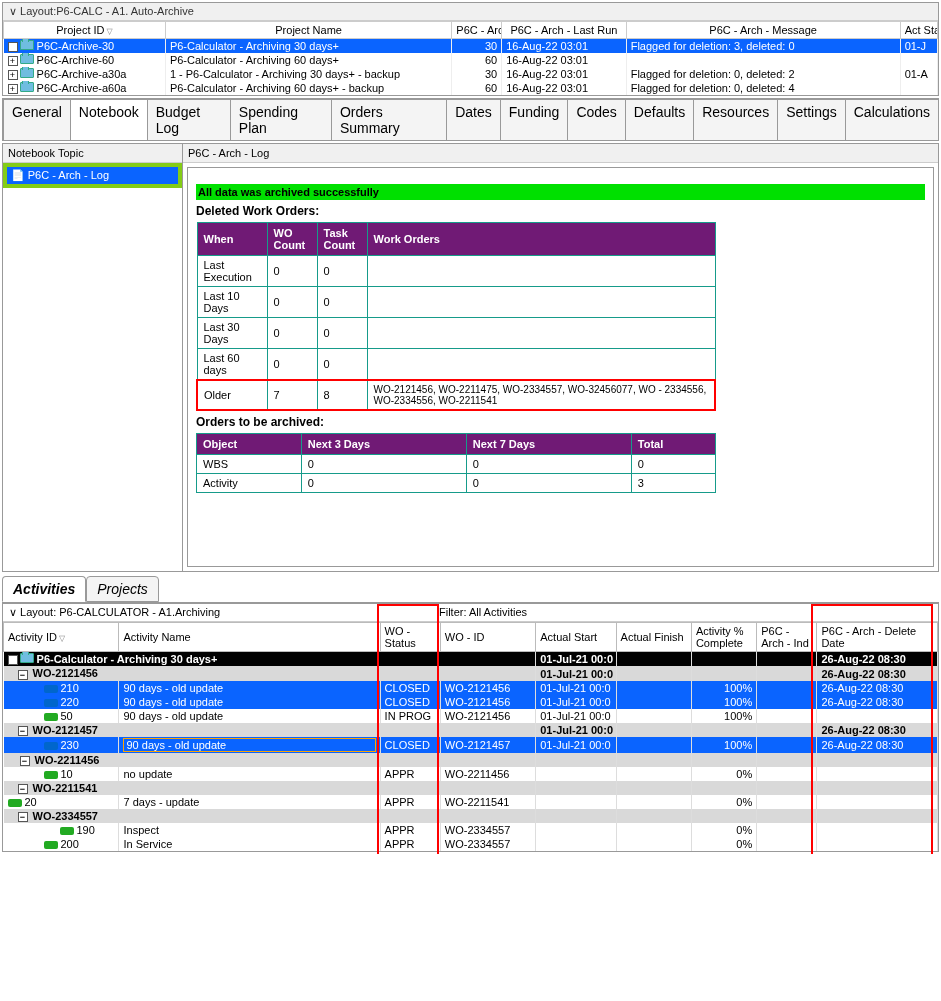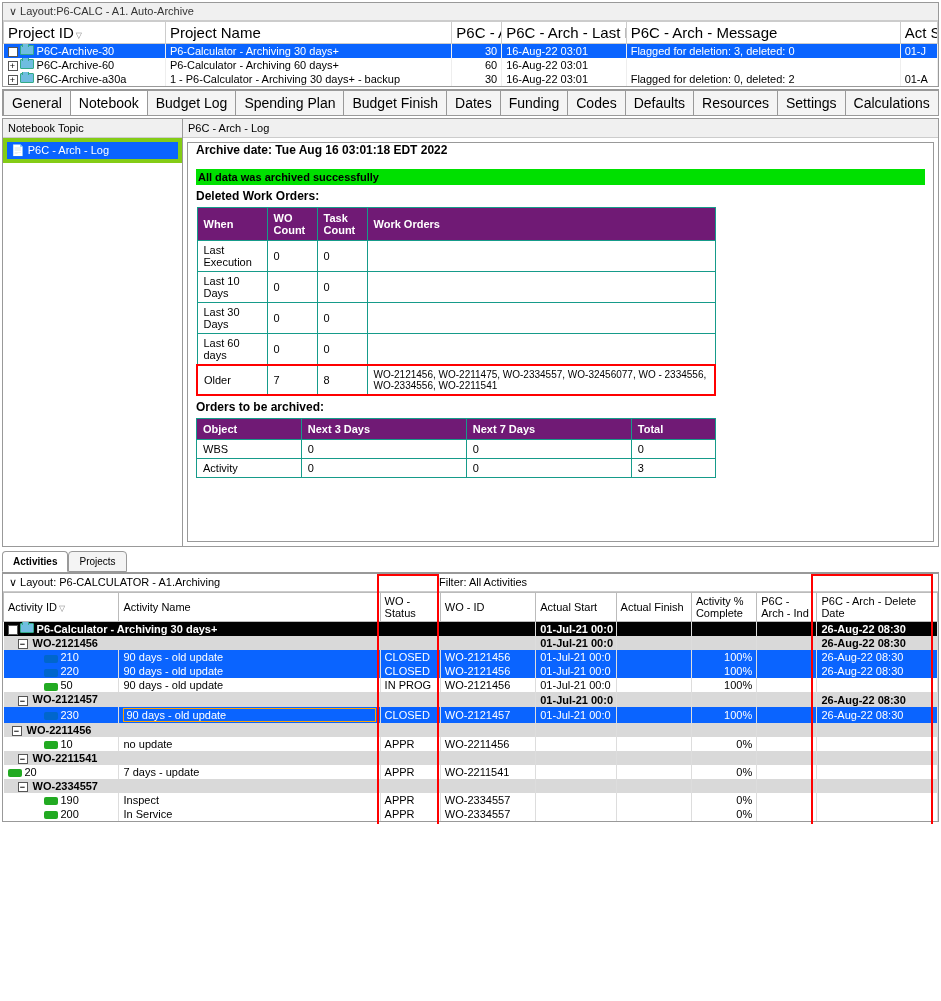--- a/index.html
+++ b/index.html
@@ -1,20 +1,20 @@
 <!DOCTYPE html>
 <html><head>
 <meta charset="utf-8">
 <style>
   * { box-sizing: border-box; font-family: Tahoma, Arial, sans-serif; font-size: 11px; }
   body { margin: 0; background: #fff; color: #000; width: 941px; }
   .panel { border: 1px solid #999; margin: 2px; background: #fff; }
   .layout-label { padding: 2px 6px; font-size: 11px; color: #333; background: #f0f0f0; border-bottom: 1px solid #ccc; }
   table.grid { border-collapse: collapse; width: 100%; table-layout: fixed; }
-  table.grid th { background: #fff; border: 1px solid #ccc; padding: 2px 4px; text-align: left; font-weight: normal; font-size: 15px; position: relative; overflow:hidden; white-space:nowrap;}
+  table.grid th { background: #fff; border: 1px solid #ccc; padding: 2px 4px; text-align: center; font-weight: normal; font-size: 11px; position: relative; overflow:hidden; white-space:nowrap;}
   table.grid td { border-right: 1px solid #eee; padding: 1px 4px; font-size: 11px; overflow:hidden; white-space:nowrap;}
   .row-sel { background: #0a64ff; color: #fff; }
   .row-sel td { color: #fff; }
   .fld { background:#6fbde0; border:1px solid #3a8; border-radius:1px; width:14px; height:10px; display:inline-block; position:relative;}
   .fld::before{content:'';position:absolute;top:-3px;left:1px;width:5px;height:3px;background:#6fbde0;border:1px solid #3a8;border-bottom:none;}
   .tabs { display:flex; background:#eee; border:1px solid #999; margin:2px;}
   .tabs .tab { padding:4px 8px; border:1px solid #999; border-bottom:none; background:#f4f4f4; margin-right:-1px; font-size:14px;}
   .tabs .tab.active { background:#fff; font-weight:normal;}
   .mid { display:flex; border:1px solid #999; margin:2px;}
   .sidebar { width:180px; border-right:1px solid #999;}
@@ -24,21 +24,21 @@
   .logpane .hdr { background:#f0f0f0; border-bottom:1px solid #ccc; padding:3px 5px;}
   .logbody { padding:4px 8px; border:1px solid #999; margin:4px; height:400px; overflow:hidden;}
   .logbody h4 { margin:4px 0; font-size:12px; font-weight:bold;}
   .green { background:#00e000; font-weight:bold; padding:2px;}
   table.teal { border-collapse:collapse; margin:4px 0;}
   table.teal th { background:#701a75; color:#fff; border:1px solid #169b8a; padding:4px 6px; font-size:11px; text-align:left;}
   table.teal td { border:1px solid #169b8a; padding:3px 6px; font-size:11px;}
   .redbox { border:2px solid red;}
   .cutoff { font-weight:bold; font-size:12px; color:#000;}
   .bigtabs { display:flex; border-bottom:1px solid #999; margin:4px 2px 0 2px;}
-  .bigtabs .btab { padding:4px 10px; font-size:10px; border:1px solid #999; border-top-left-radius:4px; border-top-right-radius:4px; background:#f4f4f4;}
+  .bigtabs .btab { padding:4px 10px; font-size:14px; border:1px solid #999; border-top-left-radius:4px; border-top-right-radius:4px; background:#f4f4f4;font-style:italic;}
   .bigtabs .btab.active { background:#fff; font-weight:bold; border-bottom:1px solid #fff;}
   .actwrap { border:1px solid #999; margin:0 2px 2px 2px; position:relative;}
   .actlay { padding:2px 6px; font-size:11px; border-bottom:1px solid #ccc; background:#fff; display:flex;}
   table.act { border-collapse:collapse; width:100%; table-layout:fixed;}
   table.act th { background:#fff; border:1px solid #bbb; padding:2px 4px; font-weight:normal; font-size:11px; text-align:left; overflow:hidden;}
   table.act td { border-right:1px solid #ddd; padding:1px 4px; font-size:11px; overflow:hidden; white-space:nowrap;}
   .act-hdr { background:#000; color:#fff; font-weight:bold;margin-left:43px;}
   .act-hdr td { color:#fff;}
   .wbs { background:#d9d9d9; font-weight:bold;}
   .sel { background:#0a64ff; color:#fff;}
@@ -93,48 +93,55 @@
           <td></td>
         </tr>
         <tr>
           <td><span class="pm">+</span><span class="fld"></span> P6C-Archive-a30a</td>
           <td>1 - P6-Calculator - Archiving 30 days+ - backup</td>
           <td class="ar">30</td>
           <td>16-Aug-22 03:01</td>
           <td>Flagged for deletion: 0, deleted: 2</td>
           <td>01-A</td>
         </tr>
+        <tr>
+          <td><span class="pm">+</span><span class="fld"></span> P6C-Archive-a60a</td>
+          <td>P6-Calculator - Archiving 60 days+ - backup</td>
+          <td class="ar">60</td>
+          <td>16-Aug-22 03:01</td>
+          <td>Flagged for deletion: 0, deleted: 4</td>
+          <td></td>
+        </tr>
       </tbody>
   </table>
 </div>
 
 <div class="tabs" id="tabs">
     <div class="tab">General</div>
     <div class="tab active">Notebook</div>
     <div class="tab">Budget Log</div>
     <div class="tab">Spending Plan</div>
-    <div class="tab">Budget Finish</div>
+    <div class="tab">Orders Summary</div>
     <div class="tab">Dates</div>
     <div class="tab">Funding</div>
     <div class="tab">Codes</div>
     <div class="tab">Defaults</div>
     <div class="tab">Resources</div>
     <div class="tab">Settings</div>
     <div class="tab">Calculations</div>
   </div>
 
 <div class="mid">
   <div class="sidebar">
     <div class="hdr">Notebook Topic</div>
     <div class="item">📄 <span>P6C - Arch - Log</span></div>
   </div>
   <div class="logpane">
     <div class="hdr">P6C - Arch - Log</div>
     <div class="logbody">
-      <div class="cutoff" style="margin-top:-4px;">Archive date: Tue Aug 16 03:01:18 EDT 2022</div>
       <br>
       <div class="green">All data was archived successfully</div>
       <h4>Deleted Work Orders:</h4>
       <table class="teal" style="width:520px;">
         <tbody>
             <tr>
           <th style="width:70px">When</th>
           <th style="width:50px">WO Count</th>
           <th style="width:50px">Task Count</th>
           <th>Work Orders</th>
@@ -300,21 +307,21 @@
           <td><span class="selorange" style="padding:0 2px;display:inline-block;width:100%;">90 days - old update</span></td>
           <td>CLOSED</td>
           <td>WO-2121457</td>
           <td>01-Jul-21 00:0</td>
           <td></td>
           <td class="ar">100%</td>
           <td></td>
           <td>26-Aug-22 08:30</td>
         </tr>
         <tr class="wbs">
-          <td colspan="4" style="padding-left:8px;"><span class="pm">−</span> WO-2211456</td>
+          <td colspan="4" style="padding-left:16px;"><span class="pm">−</span> WO-2211456</td>
           <td></td>
           <td></td>
           <td></td>
           <td></td>
           <td></td>
         </tr>
         <tr class="">
           <td style="padding-left:40px;"><span class="status-grn"></span>10</td>
           <td>no update</td>
           <td>APPR</td>
@@ -346,21 +353,21 @@
         </tr>
         <tr class="wbs">
           <td colspan="4" style="padding-left:14px;"><span class="pm">−</span> WO-2334557</td>
           <td></td>
           <td></td>
           <td></td>
           <td></td>
           <td></td>
         </tr>
         <tr class="">
-          <td style="padding-left:40px;margin-left:20px;"><span class="status-grn"></span>190</td>
+          <td style="padding-left:56px;margin-left:20px;"><span class="status-grn"></span>190</td>
           <td>Inspect</td>
           <td>APPR</td>
           <td>WO-2334557</td>
           <td></td>
           <td></td>
           <td class="ar">0%</td>
           <td></td>
           <td></td>
         </tr>
         <tr class="">

